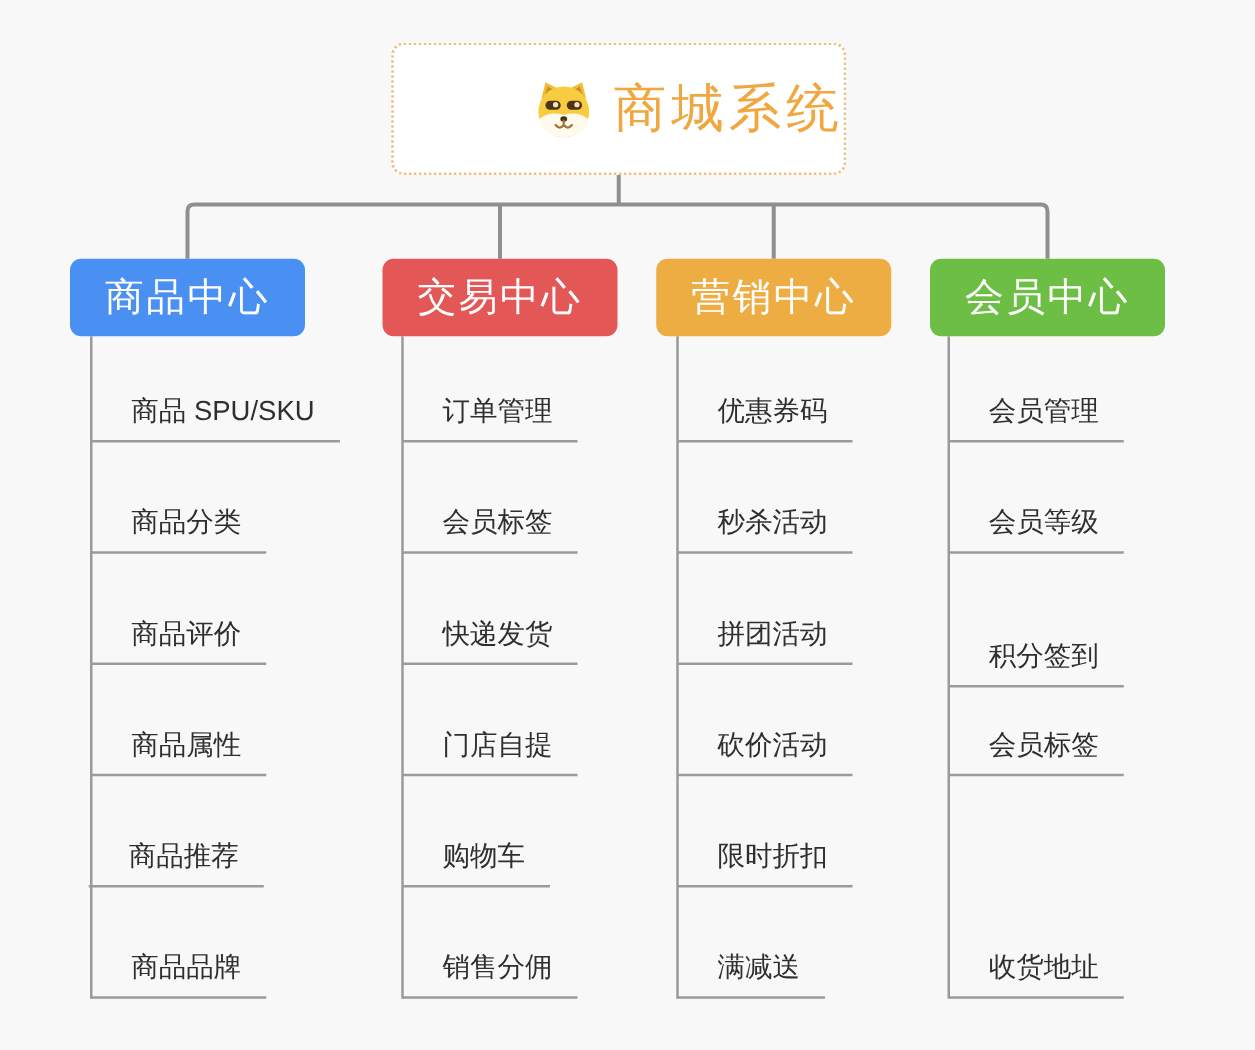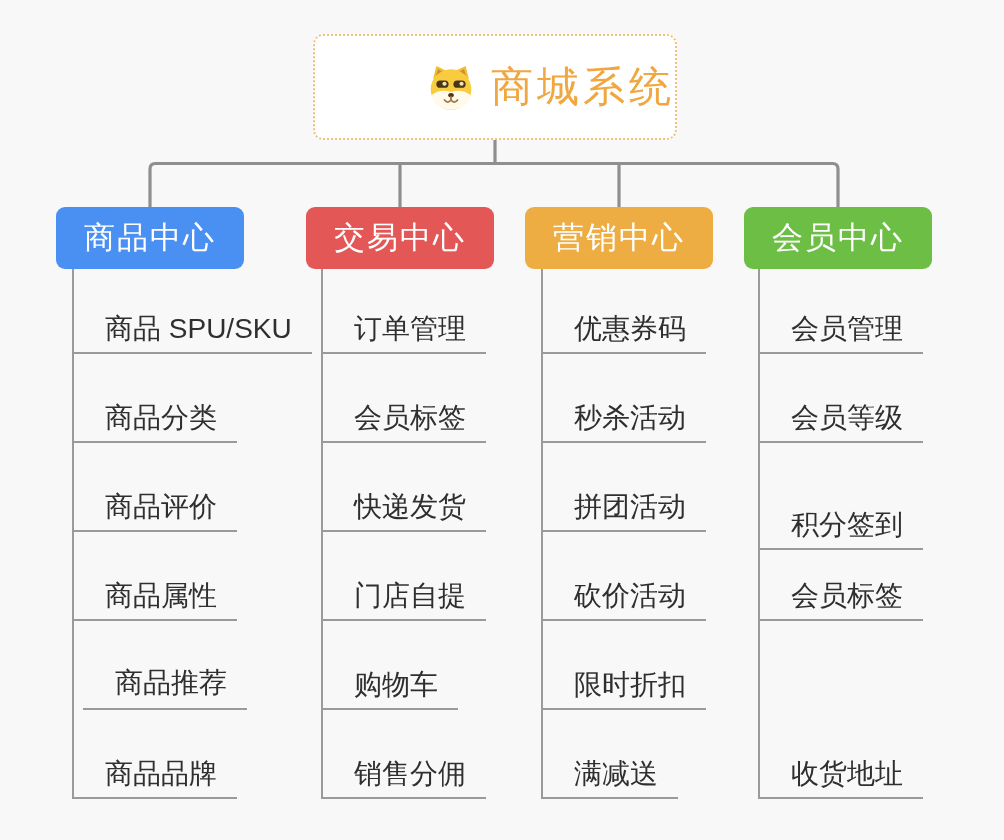--- a/index.html
+++ b/index.html
@@ -57,21 +57,21 @@
     height: 530px;
     background: #9a9a9a;
   }
   .leaf-item {
     position: absolute;
     display: inline-block;
     height: 30px;
     line-height: 30px;
     padding: 0 20px 8px 32px;
     border-bottom: 2px solid #9a9a9a;
-    font-size: 28px;
+    font-size: 22px;
     color: #2f2f2f;
     white-space: nowrap;
   }
 </style>
 </head>
 <body>
 
 <div class="canvas">
 
   <svg class="connectors" width="1004" height="220" viewBox="0 0 1004 220" fill="none" stroke="#8f8f8f" stroke-width="3.2">
@@ -106,21 +106,21 @@
 
   <div class="trunk" style="left:72px;"></div>
   <div class="trunk" style="left:321px;"></div>
   <div class="trunk" style="left:541px;"></div>
   <div class="trunk" style="left:758px;"></div>
 
   <div class="leaf-item" style="left:73px;top:314px;">商品 SPU/SKU</div>
   <div class="leaf-item" style="left:73px;top:403px;">商品分类</div>
   <div class="leaf-item" style="left:73px;top:492px;">商品评价</div>
   <div class="leaf-item" style="left:73px;top:581px;text-align:right;">商品属性</div>
-  <div class="leaf-item" style="left:83px;top:670px;font-family:Liberation Mono, monospace;">商品推荐</div>
+  <div class="leaf-item" style="left:71px;top:670px;">商品推荐</div>
   <div class="leaf-item" style="left:73px;top:759px;">商品品牌</div>
 
   <div class="leaf-item" style="left:322px;top:314px;">订单管理</div>
   <div class="leaf-item" style="left:322px;top:403px;">会员标签</div>
   <div class="leaf-item" style="left:322px;top:492px;">快递发货</div>
   <div class="leaf-item" style="left:322px;top:581px;">门店自提</div>
   <div class="leaf-item" style="left:322px;top:670px;">购物车</div>
   <div class="leaf-item" style="left:322px;top:759px;">销售分佣</div>
 
   <div class="leaf-item" style="left:542px;top:314px;">优惠券码</div>

